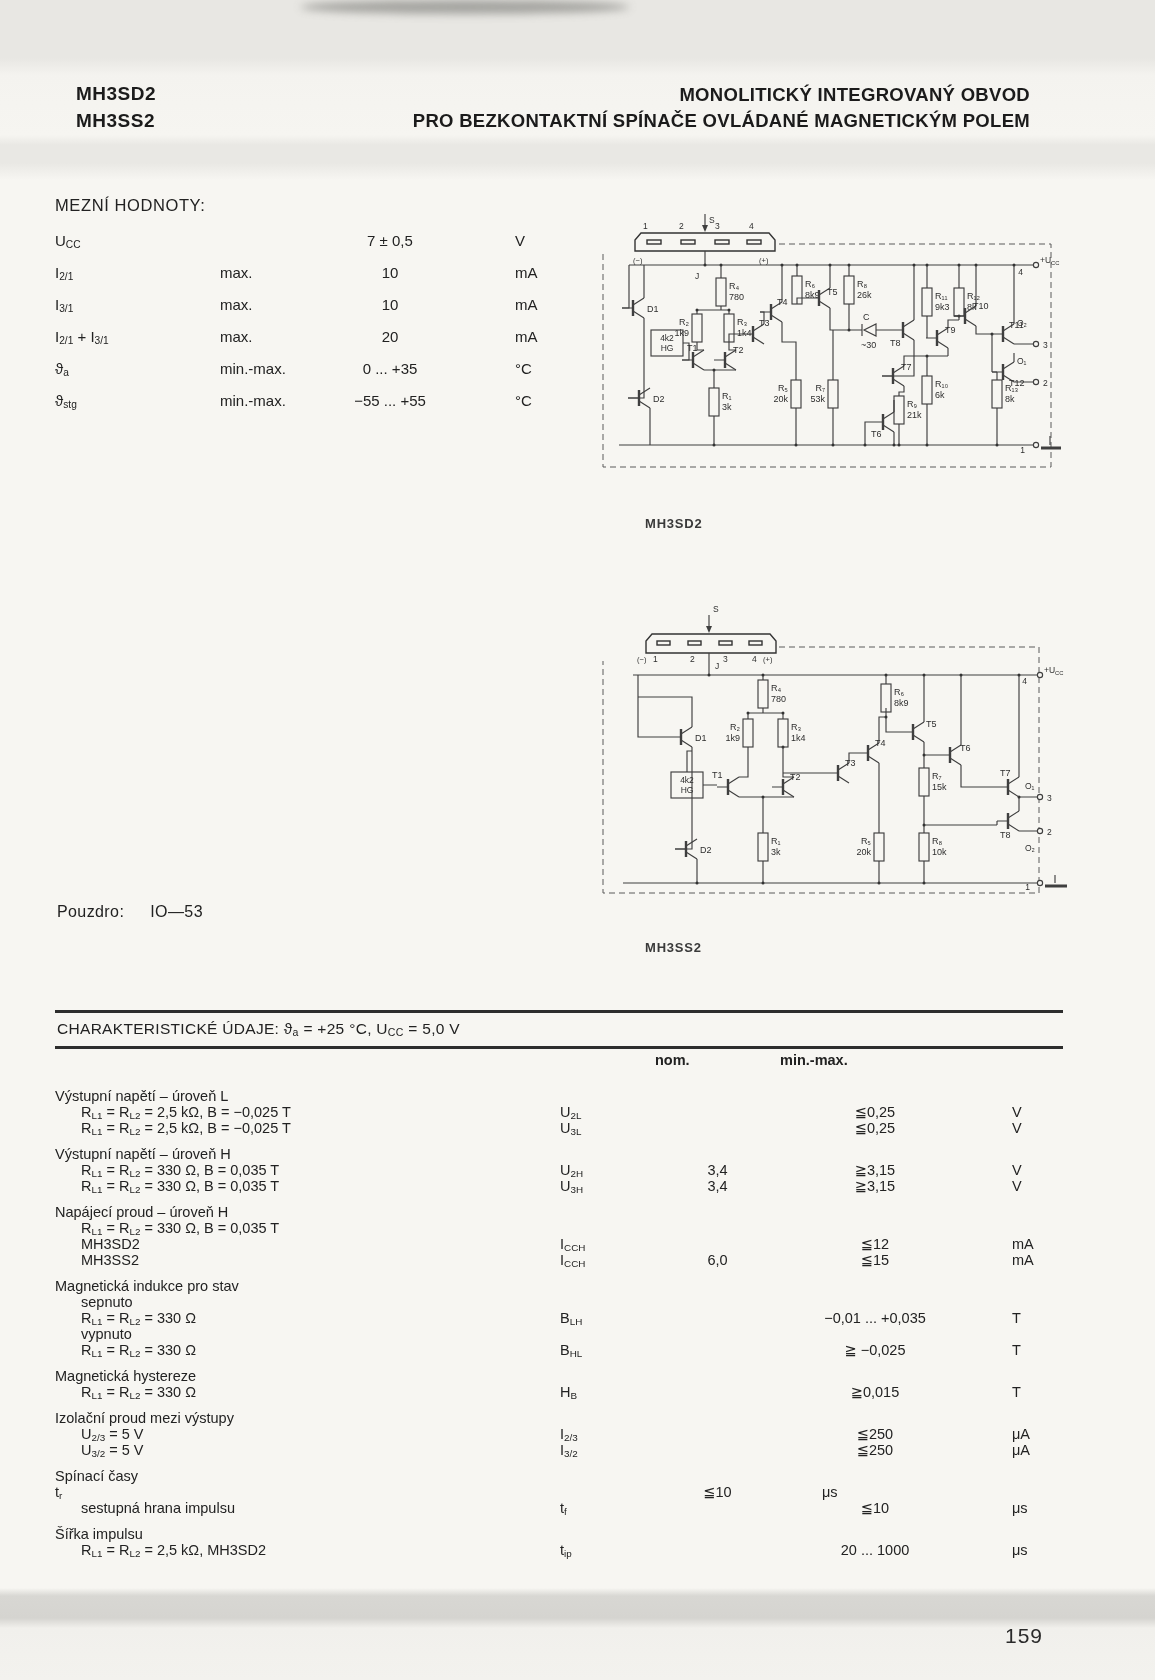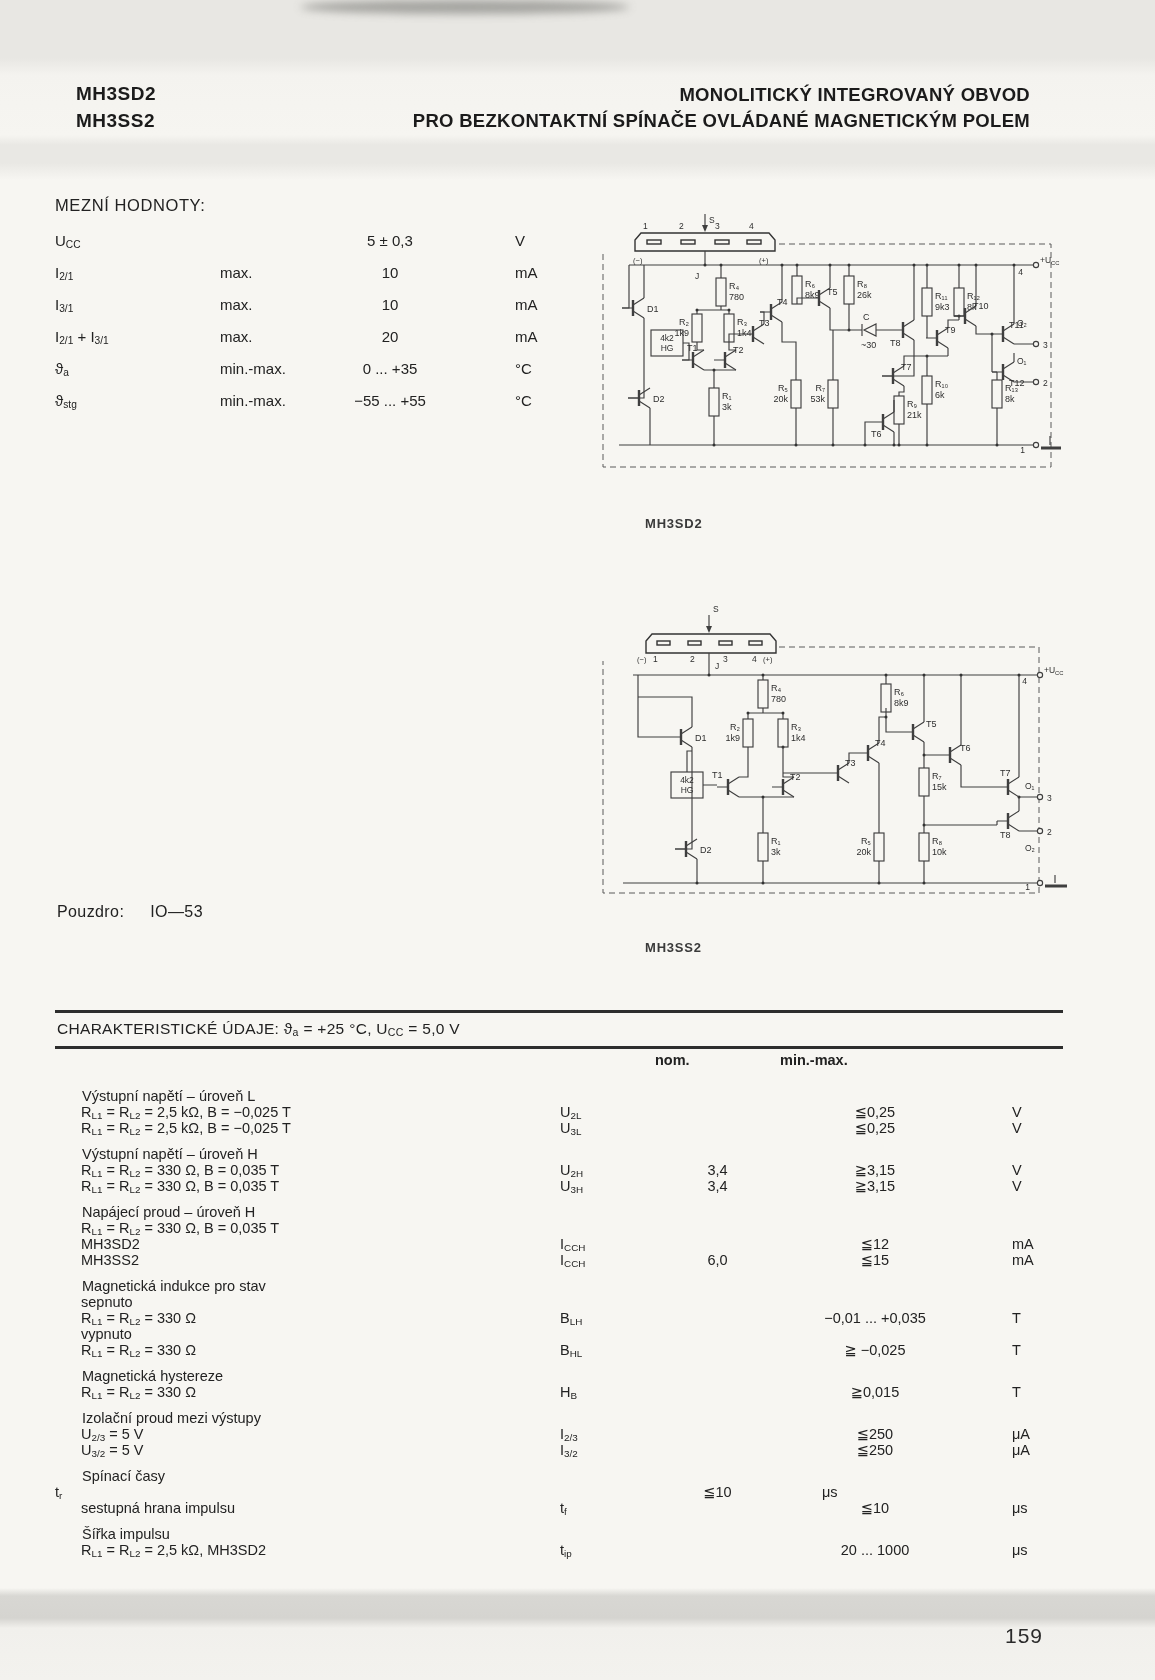--- a/index.html
+++ b/index.html
@@ -24,21 +24,21 @@
   
   .pouzdro{left:57px;top:903px;font-size:16px;letter-spacing:.4px;}
   .pouzdro .v{margin-left:26px;}
   
   .rule{position:absolute;left:55px;width:1008px;background:#2d2d2d;}
   .char-heading{left:57px;top:1020px;font-size:15.5px;letter-spacing:.3px;}
   .char-cols{left:55px;top:1052px;width:1010px;display:grid;grid-template-columns:505px 95px 125px 190px 95px;font-size:14.5px;font-weight:bold;}
   .char-cols .c{text-align:left;}
   .char-rows{left:55px;top:1078px;width:1010px;}
   .crow{display:grid;grid-template-columns:505px 95px 125px 190px 95px;height:16px;align-items:center;font-size:14.5px;}
-  .crow.group{margin-top:10px;margin-left:27px;}
+  .crow.group{margin-top:10px;}
   .crow .p{padding-left:0;}
   .crow.item .p{padding-left:26px;}
   .crow .nom,.crow .mm{text-align:center;}
   .crow .u{padding-left:42px;}
   .pagenum{left:1005px;top:1624px;font-size:21px;letter-spacing:1px;color:#2a2a2a;}
   
   svg .w{stroke:#3f3f3f;stroke-width:1.15;fill:none;}
   svg .w2{stroke:#3f3f3f;stroke-width:3;fill:none;}
   svg .d{stroke:#5a5a5a;stroke-width:1;fill:none;stroke-dasharray:6 4;}
   svg .pk{stroke:#333;stroke-width:1.4;fill:none;}
@@ -58,21 +58,21 @@
   <div class="abs title">
     <div>MONOLITICKÝ INTEGROVANÝ OBVOD</div>
     <div>PRO BEZKONTAKTNÍ SPÍNAČE OVLÁDANÉ MAGNETICKÝM POLEM</div>
   </div>
 
   <div class="abs limits-heading">MEZNÍ HODNOTY:</div>
   <div class="abs limits">
       <div class="lrow">
         <div>U<sub>CC</sub></div>
         <div></div>
-        <div class="val">5 ± 0,3</div>
+        <div class="val">7 ± 0,5</div>
         <div class="unit">V</div>
       </div>
       <div class="lrow">
         <div>I<sub>2/1</sub></div>
         <div>max.</div>
         <div class="val">10</div>
         <div class="unit">mA</div>
       </div>
       <div class="lrow">
         <div>I<sub>3/1</sub></div>

